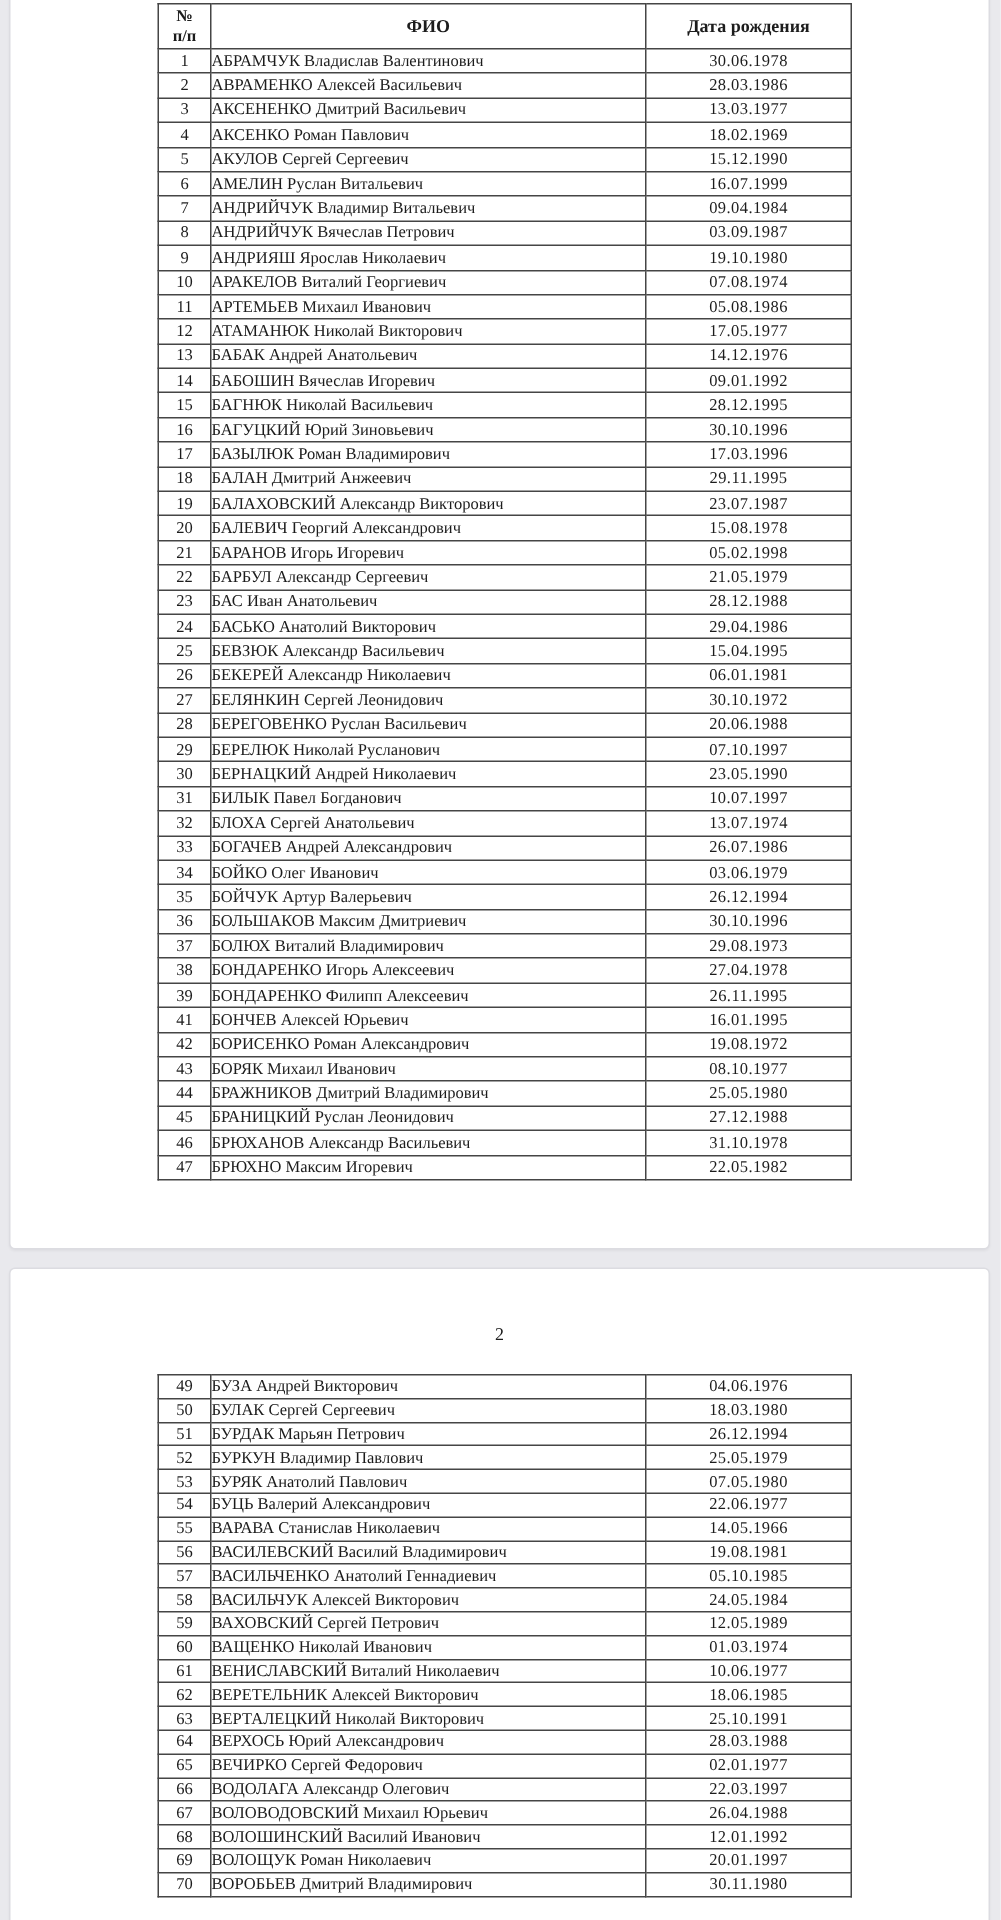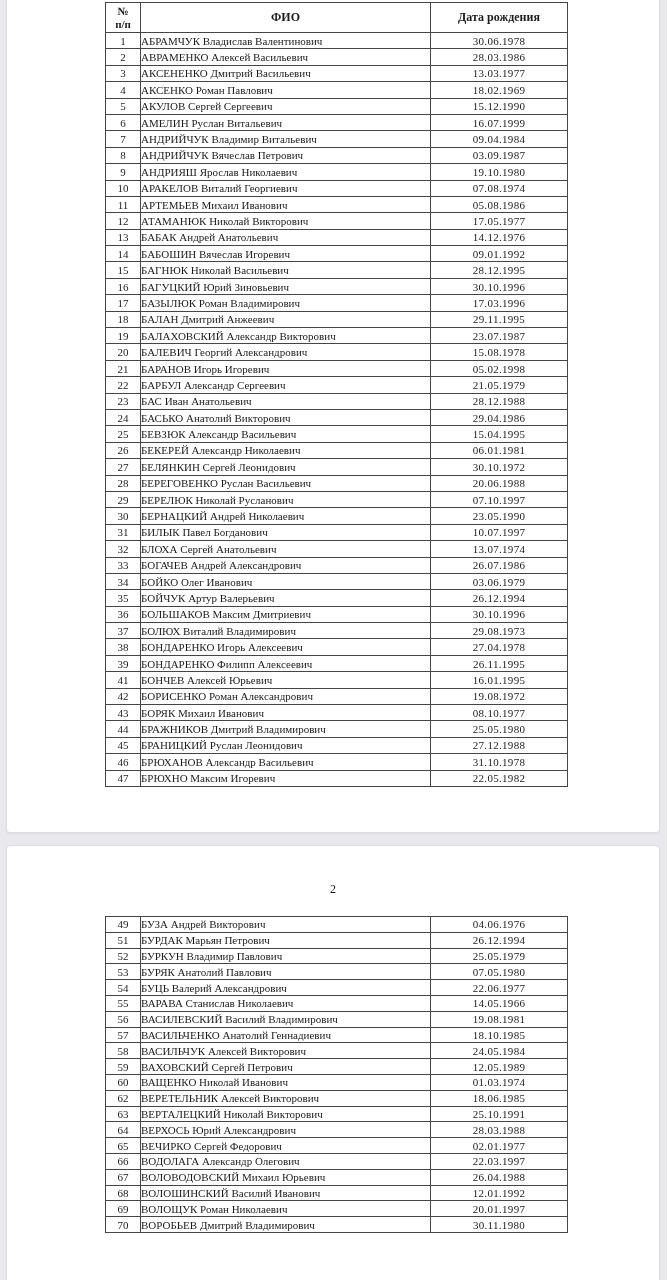--- a/index.html
+++ b/index.html
@@ -342,20 +342,25 @@
           <col class="c-fio">
           <col class="c-dob">
       </colgroup>
       <tbody>
           <tr>
             <td class="col-num">49</td>
             <td class="col-fio">БУЗА Андрей Викторович</td>
             <td class="col-dob">04.06.1976</td>
           </tr>
           <tr>
+            <td class="col-num">50</td>
+            <td class="col-fio">БУЛАК Сергей Сергеевич</td>
+            <td class="col-dob">18.03.1980</td>
+          </tr>
+          <tr>
             <td class="col-num">51</td>
             <td class="col-fio">БУРДАК Марьян Петрович</td>
             <td class="col-dob">26.12.1994</td>
           </tr>
           <tr>
             <td class="col-num">52</td>
             <td class="col-fio">БУРКУН Владимир Павлович</td>
             <td class="col-dob">25.05.1979</td>
           </tr>
           <tr>
@@ -374,36 +379,41 @@
             <td class="col-dob">14.05.1966</td>
           </tr>
           <tr>
             <td class="col-num">56</td>
             <td class="col-fio">ВАСИЛЕВСКИЙ Василий Владимирович</td>
             <td class="col-dob">19.08.1981</td>
           </tr>
           <tr>
             <td class="col-num">57</td>
             <td class="col-fio">ВАСИЛЬЧЕНКО Анатолий Геннадиевич</td>
-            <td class="col-dob">18.10.1985</td>
+            <td class="col-dob">05.10.1985</td>
           </tr>
           <tr>
             <td class="col-num">58</td>
             <td class="col-fio">ВАСИЛЬЧУК Алексей Викторович</td>
             <td class="col-dob">24.05.1984</td>
           </tr>
           <tr>
             <td class="col-num">59</td>
             <td class="col-fio">ВАХОВСКИЙ Сергей Петрович</td>
             <td class="col-dob">12.05.1989</td>
           </tr>
           <tr>
             <td class="col-num">60</td>
             <td class="col-fio">ВАЩЕНКО Николай Иванович</td>
             <td class="col-dob">01.03.1974</td>
+          </tr>
+          <tr>
+            <td class="col-num">61</td>
+            <td class="col-fio">ВЕНИСЛАВСКИЙ Виталий Николаевич</td>
+            <td class="col-dob">10.06.1977</td>
           </tr>
           <tr>
             <td class="col-num">62</td>
             <td class="col-fio">ВЕРЕТЕЛЬНИК Алексей Викторович</td>
             <td class="col-dob">18.06.1985</td>
           </tr>
           <tr>
             <td class="col-num">63</td>
             <td class="col-fio">ВЕРТАЛЕЦКИЙ Николай Викторович</td>
             <td class="col-dob">25.10.1991</td>

